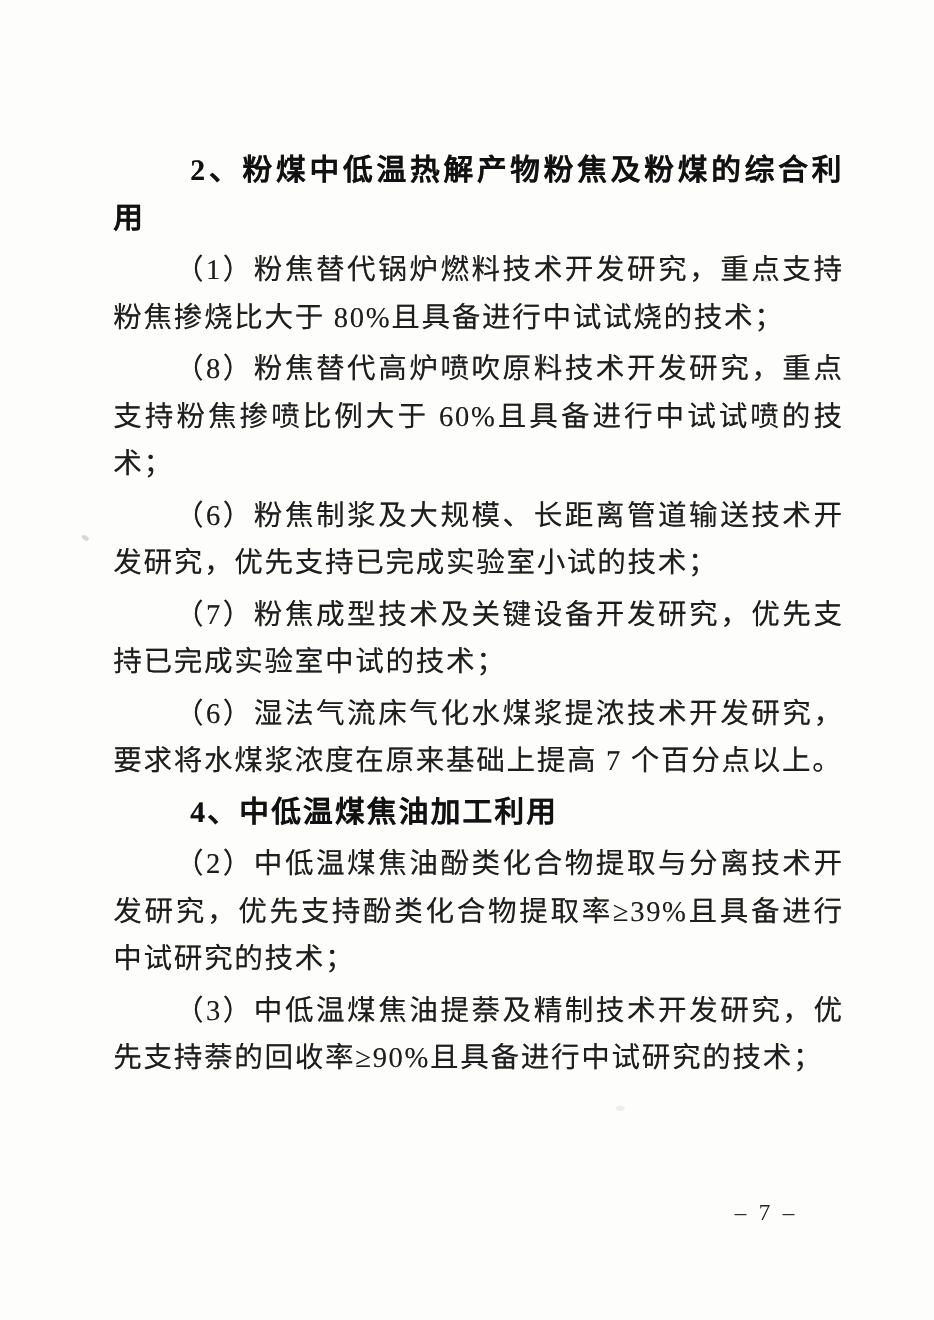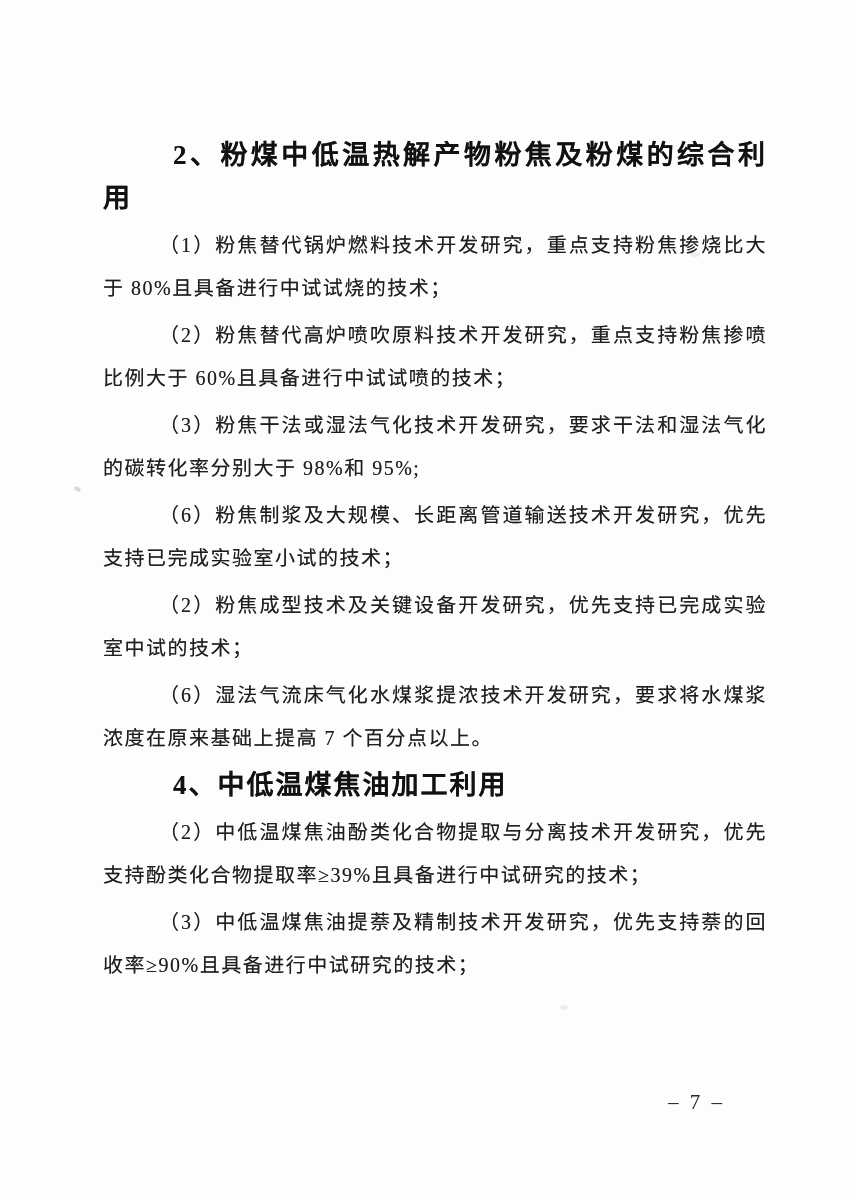--- a/index.html
+++ b/index.html
@@ -28,21 +28,21 @@
 
   .content {
     position: absolute;
     left: 103px;
     top: 134px;
     width: 664px;
     text-align: justify;
   }
   .content p {
     margin: 0 0 4px 0;
-    font-size: 20px;
+    font-size: 26px;
     line-height: 43px;
     text-indent: 56px;
     letter-spacing: 1.5px;
     text-shadow: 0 0 0.5px rgba(20,20,20,0.55);
   }
   .content .sec-heading {
     margin: 0 0 4px 0;
     font-size: 27px;
     line-height: 43px;
     text-indent: 70px;
@@ -68,27 +68,26 @@
   <span class="speck s1"></span>
   <span class="speck s2"></span>
   <span class="speck s3"></span>
 
   <div class="content">
 
     <p class="sec-heading">2、粉煤中低温热解产物粉焦及粉煤的综合利用</p>
 
     <p>（1）粉焦替代锅炉燃料技术开发研究，重点支持粉焦掺烧比大于 80%且具备进行中试试烧的技术；</p>
 
-    <p>（2）粉焦替代高炉喷吹原料技术开发研究，重点支持粉焦掺喷比例大于 60%且具备进行中试试喷的技术；</p>
+    <p>（8）粉焦替代高炉喷吹原料技术开发研究，重点支持粉焦掺喷比例大于 60%且具备进行中试试喷的技术；</p>
 
-    <p>（3）粉焦干法或湿法气化技术开发研究，要求干法和湿法气化的碳转化率分别大于 98%和 95%;</p>
 
     <p>（6）粉焦制浆及大规模、长距离管道输送技术开发研究，优先支持已完成实验室小试的技术；</p>
 
-    <p>（2）粉焦成型技术及关键设备开发研究，优先支持已完成实验室中试的技术；</p>
+    <p>（7）粉焦成型技术及关键设备开发研究，优先支持已完成实验室中试的技术；</p>
 
     <p>（6）湿法气流床气化水煤浆提浓技术开发研究，要求将水煤浆浓度在原来基础上提高 7 个百分点以上。</p>
 
     <p class="sec-heading">4、中低温煤焦油加工利用</p>
 
 
     <p>（2）中低温煤焦油酚类化合物提取与分离技术开发研究，优先支持酚类化合物提取率≥39%且具备进行中试研究的技术；</p>
 
     <p>（3）中低温煤焦油提萘及精制技术开发研究，优先支持萘的回收率≥90%且具备进行中试研究的技术；</p>
 

